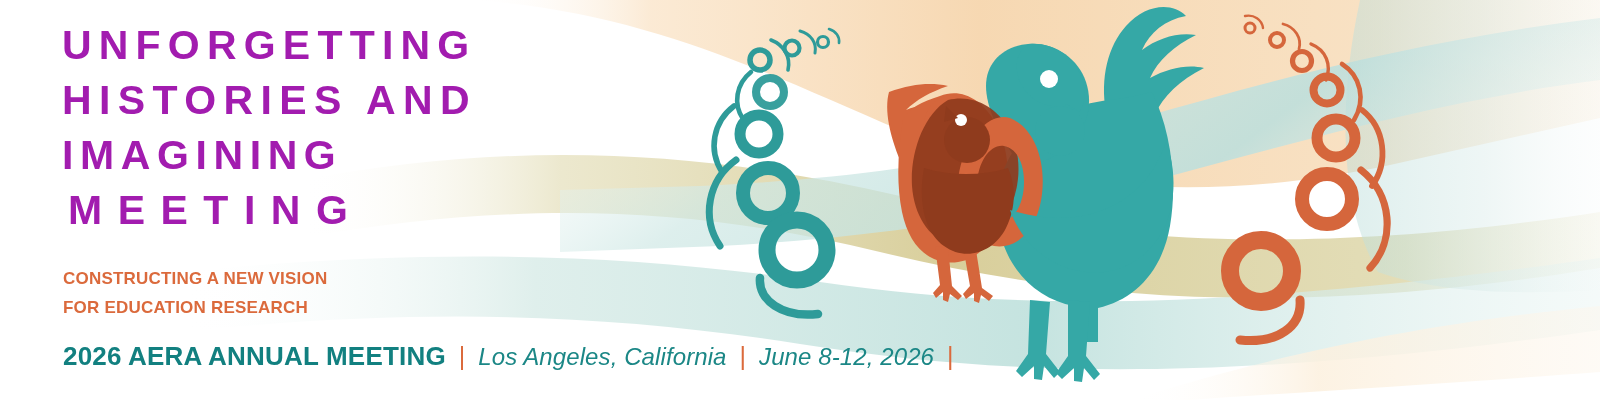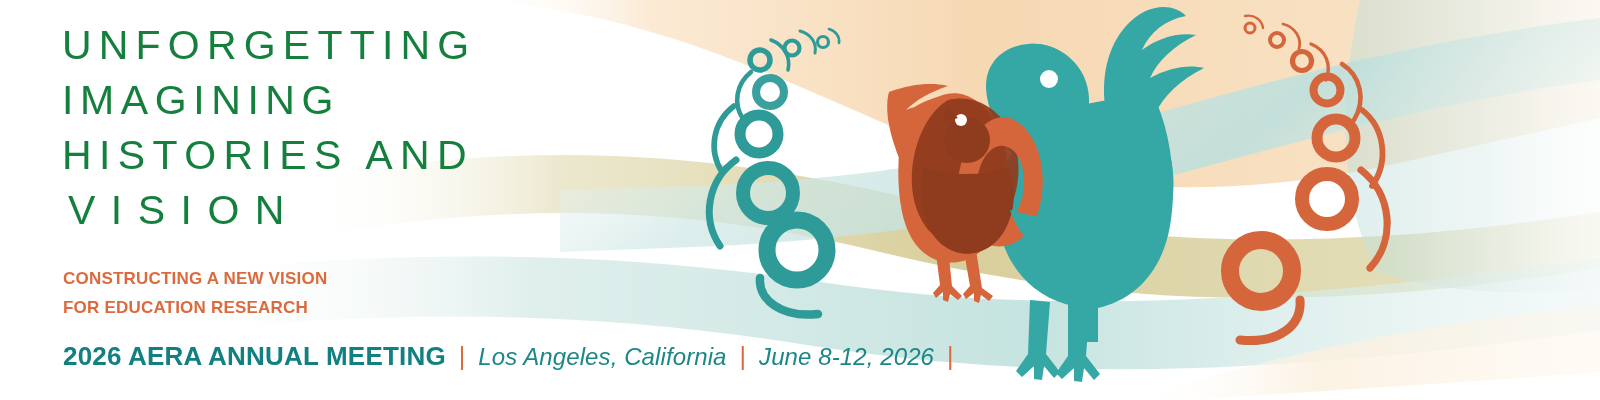--- a/index.html
+++ b/index.html
@@ -34,24 +34,24 @@
     z-index: 5;
   }
   .headline {
     position: absolute;
     left: 62px;
     top: 18px;
     width: 430px;
   }
   .headline-line {
     display: block;
-    color: #15803d;
+    color: #a21caf;
     font-size: 41px;
     line-height: 55px;
-    font-weight: 400;
+    font-weight: 700;
     letter-spacing: 7.5px;
     white-space: nowrap;
   }
   .headline-line.l1 { letter-spacing: 7.2px; }
   .headline-line.l2 { letter-spacing: 7.4px; }
   .headline-line.l3 { letter-spacing: 6.6px; }
   .headline-line.l4 { letter-spacing: 15.5px; padding-left: 6px; }
 
   .subhead {
     position: absolute;
@@ -318,23 +318,23 @@
                C 1176,198 1176,168 1166,142
                C 1156,172 1136,196 1108,208
                C 1076,222 1040,220 1010,210 Z" fill="#35A8A6"></path>
     </g>
   </svg>
 
   <div id="text-block">
 
     <div class="headline">
       <span class="headline-line l1">UNFORGETTING</span>
+      <span class="headline-line l2">HISTORIES AND</span>
       <span class="headline-line l3">IMAGINING</span>
-      <span class="headline-line l2">HISTORIES AND</span>
-      <span class="headline-line l4">VISION</span>
+      <span class="headline-line l4">MEETING</span>
     </div>
 
     <div class="subhead">
       <span class="subhead-line">CONSTRUCTING A NEW VISION</span>
       <span class="subhead-line">FOR EDUCATION RESEARCH</span>
     </div>
 
   </div>
 
   <div class="footer">

